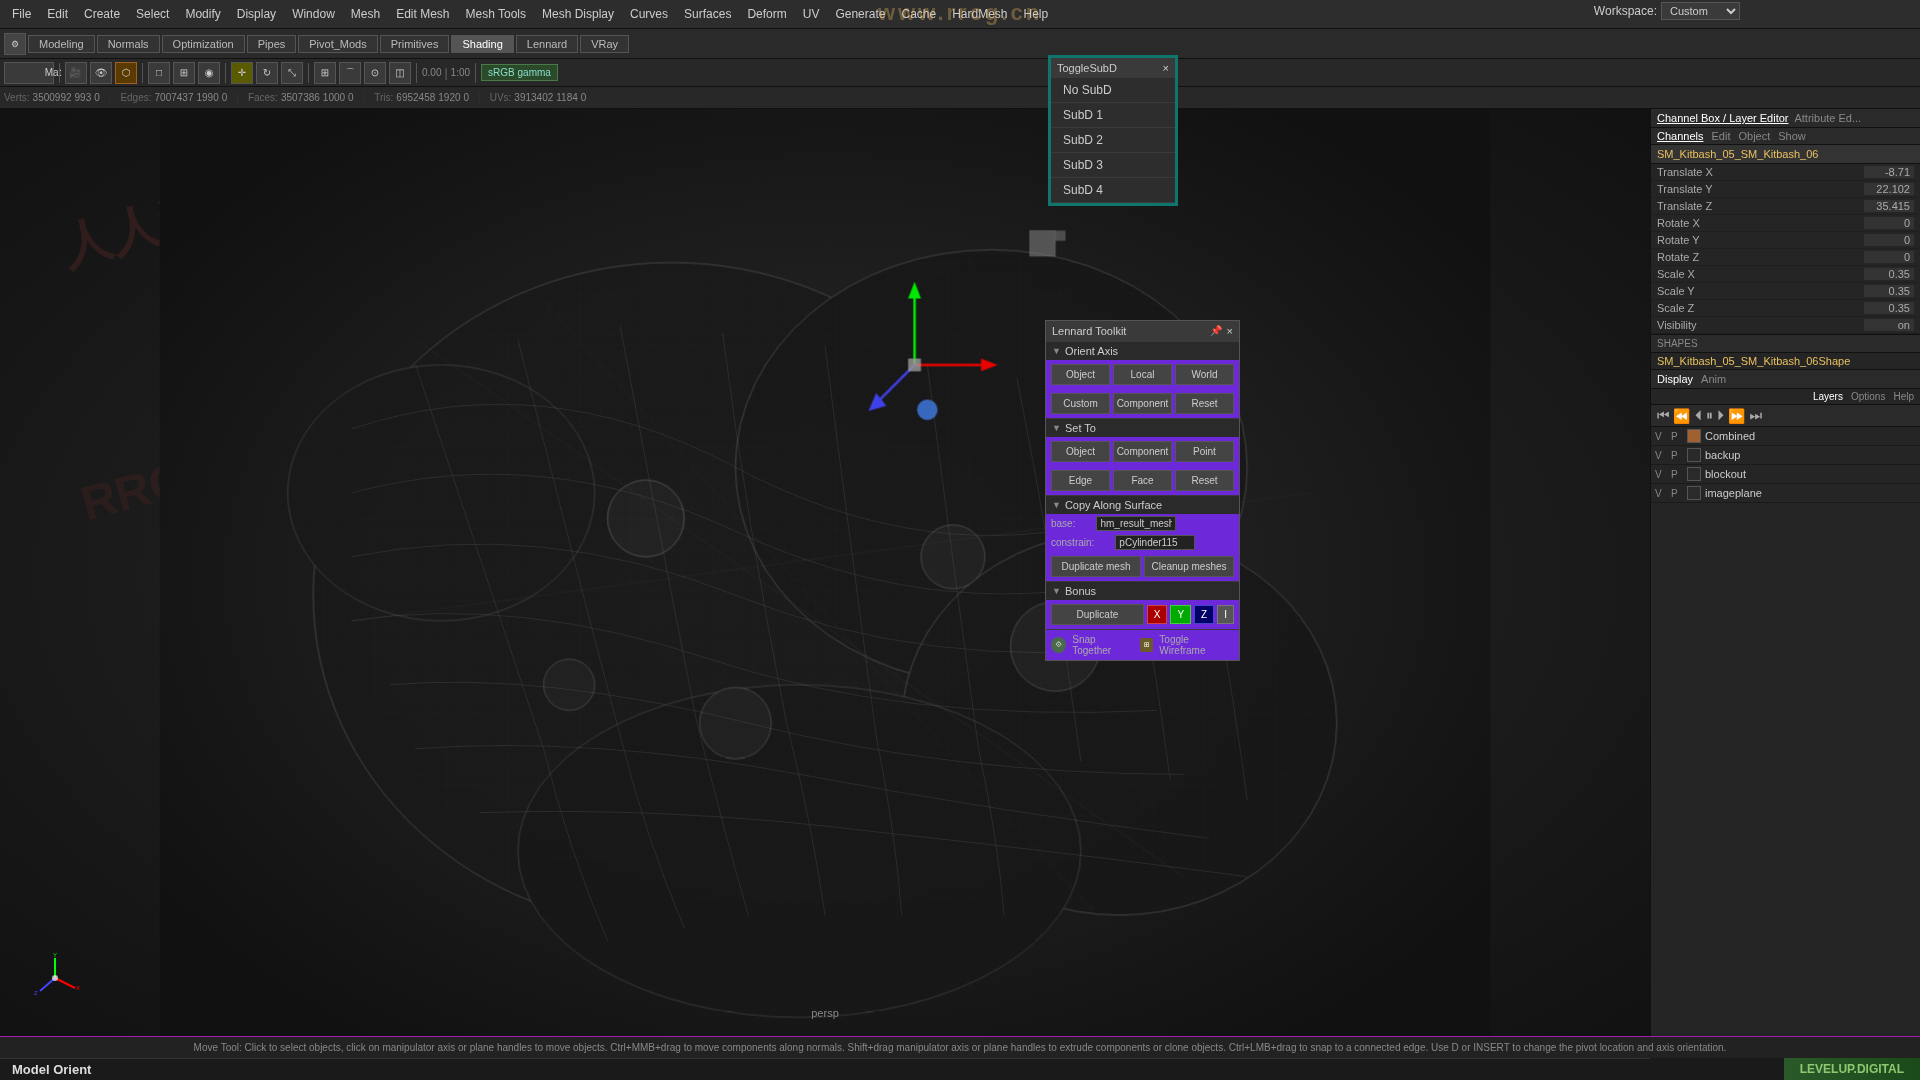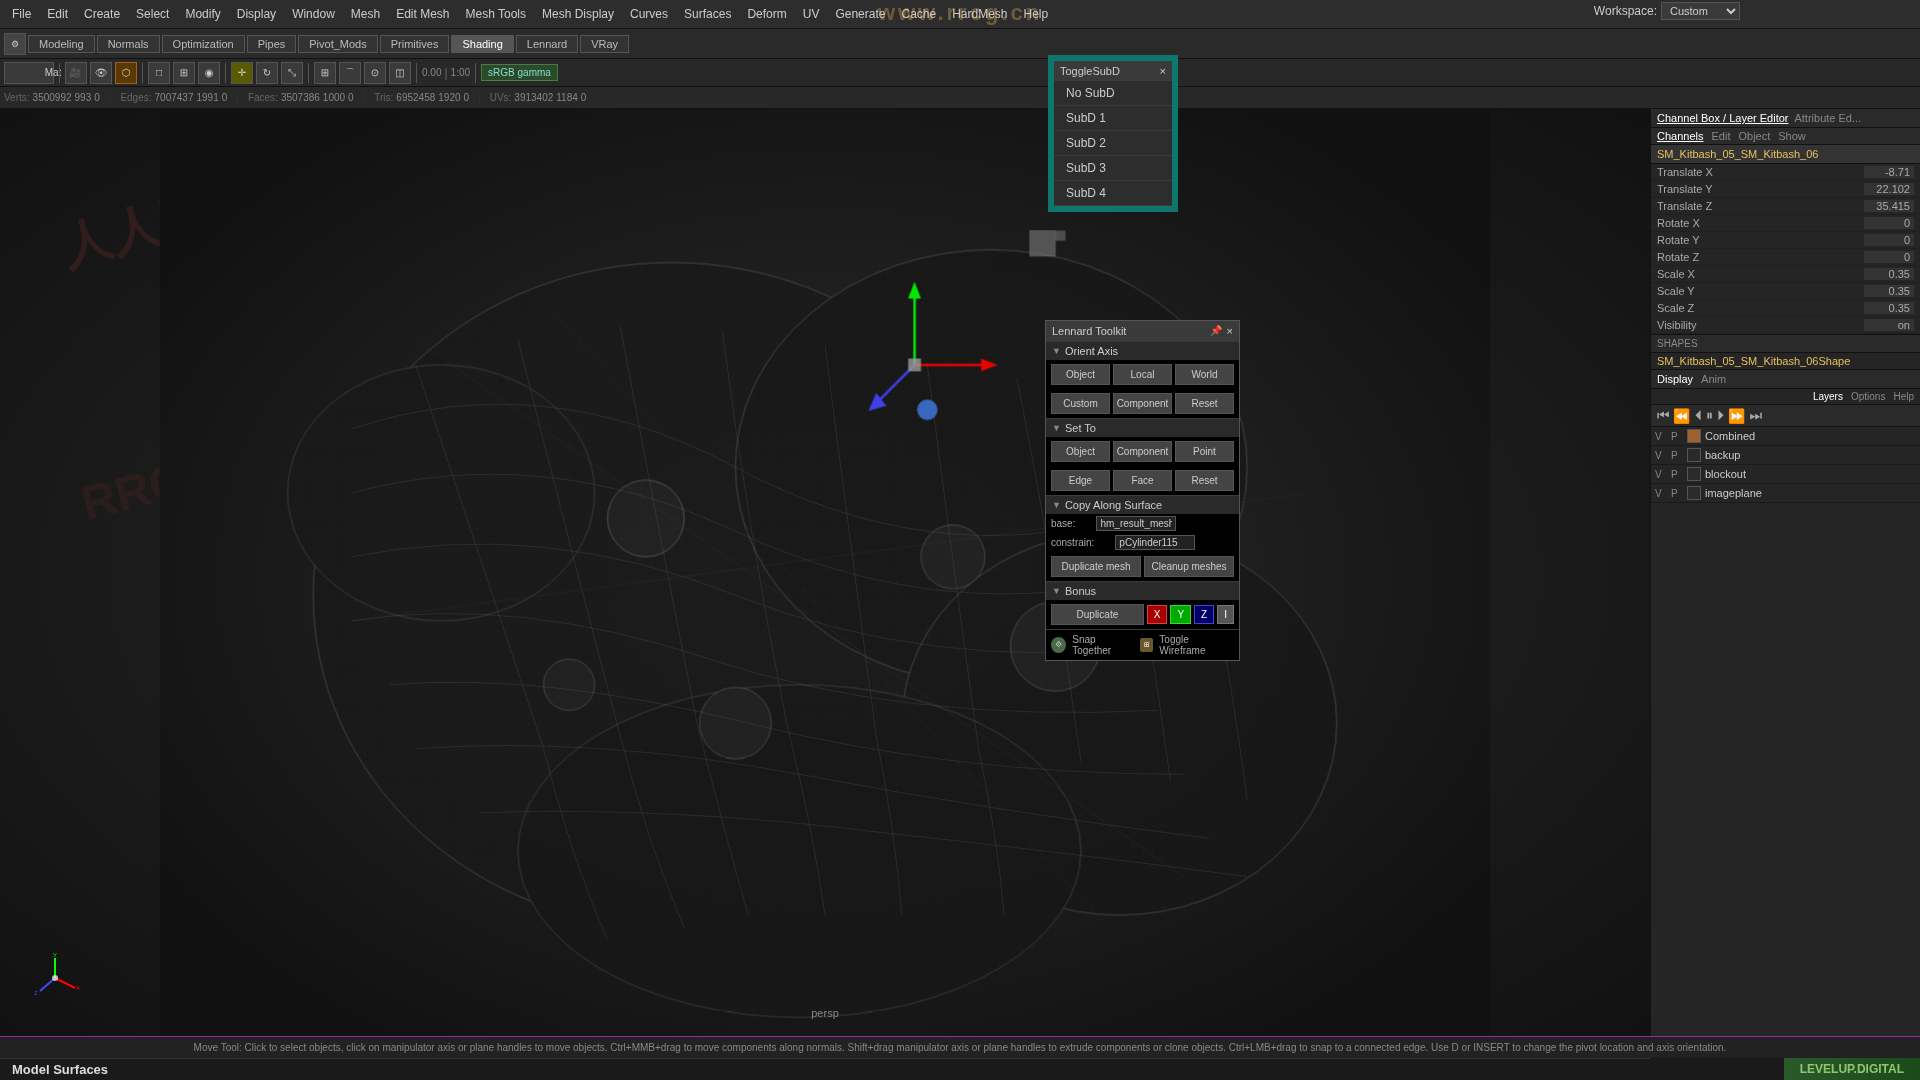--- a/index.html
+++ b/index.html
@@ -267,21 +267,21 @@
       cursor: pointer;
       border-bottom: 1px solid #3a3a3a;
     }
 
     
     #lennard-panel {
       position: absolute;
       top: 320px;
       left: 1045px;
       width: 195px;
-      background: #000000;
+      background: #6d28d9;
       border: 1px solid #555;
       z-index: 200;
     }
     #lennard-title {
       background: #3a3a3a;
       padding: 4px 6px;
       font-size: 11px;
       color: #ccc;
       display: flex;
       justify-content: space-between;
@@ -376,21 +376,21 @@
     }
     .wire-label { font-size: 10px; color: #aaa; cursor: pointer; }
 
     
     #togglesubd-panel {
       position: absolute;
       top: 55px;
       left: 1048px;
       width: 130px;
       background: #2d2d2d;
-      border: 6px solid #0f766e;
+      border: 3px solid #0f766e;
       z-index: 200;
     }
     #togglesubd-title {
       background: #3a3a3a;
       padding: 4px 6px;
       font-size: 11px;
       color: #ccc;
       display: flex;
       justify-content: space-between;
     }
@@ -555,21 +555,21 @@
 </div>
 
 <div id="toolbar4">
   <span class="coord-label">Verts:</span>
   <span class="coord-val">3500992</span>
   <span class="coord-val">993</span>
   <span class="coord-val">0</span>
   <span style="color:#333;margin:0 6px;">|</span>
   <span class="coord-label">Edges:</span>
   <span class="coord-val">7007437</span>
-  <span class="coord-val">1991</span>
+  <span class="coord-val">1990</span>
   <span class="coord-val">0</span>
   <span style="color:#333;margin:0 6px;">|</span>
   <span class="coord-label">Faces:</span>
   <span class="coord-val">3507386</span>
   <span class="coord-val">1000</span>
   <span class="coord-val">0</span>
   <span style="color:#333;margin:0 6px;">|</span>
   <span class="coord-label">Tris:</span>
   <span class="coord-val">6952458</span>
   <span class="coord-val">1920</span>
@@ -891,16 +891,16 @@
     <div class="wire-icon">⊞</div>
     <span class="wire-label">Toggle Wireframe</span>
   </div>
 </div>
 
 <div id="status-bar" style="position:absolute;bottom:22px;left:0;right:0;">
   <span>Move Tool: Click to select objects, click on manipulator axis or plane handles to move objects. Ctrl+MMB+drag to move components along normals. Shift+drag manipulator axis or plane handles to extrude components or clone objects. Ctrl+LMB+drag to snap to a connected edge. Use D or INSERT to change the pivot location and axis orientation.</span>
 </div>
 
 <div id="model-details-bar" style="position:absolute;bottom:0;left:0;right:270px;">
-  <span id="model-details-label">Model Surfaces</span>
+  <span id="model-details-label">Model Orient</span>
 </div>
 
 <div id="levelup-logo">LEVELUP.DIGITAL</div>
 
 </body></html>

